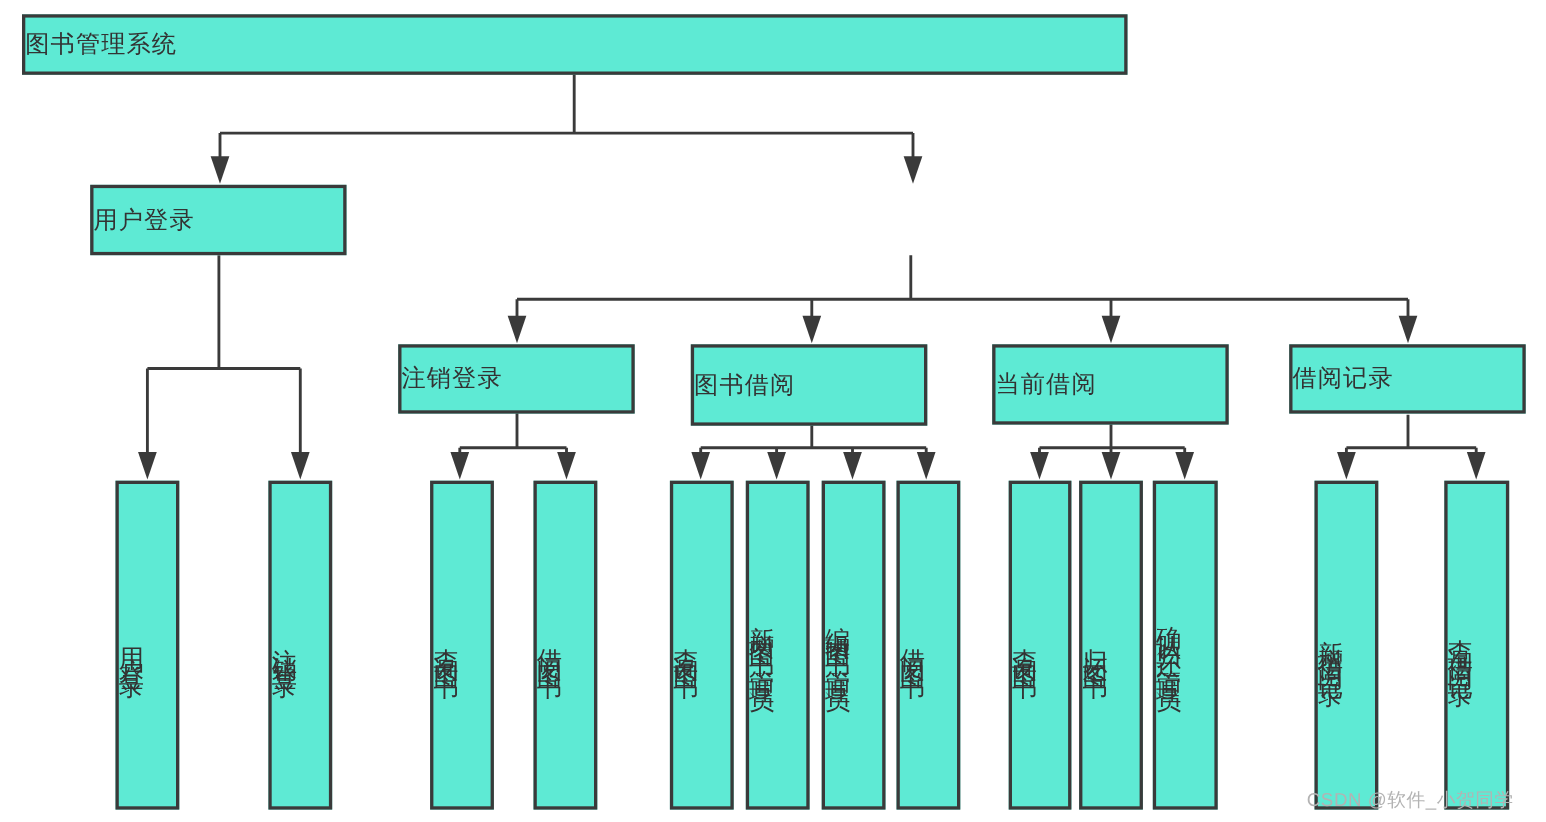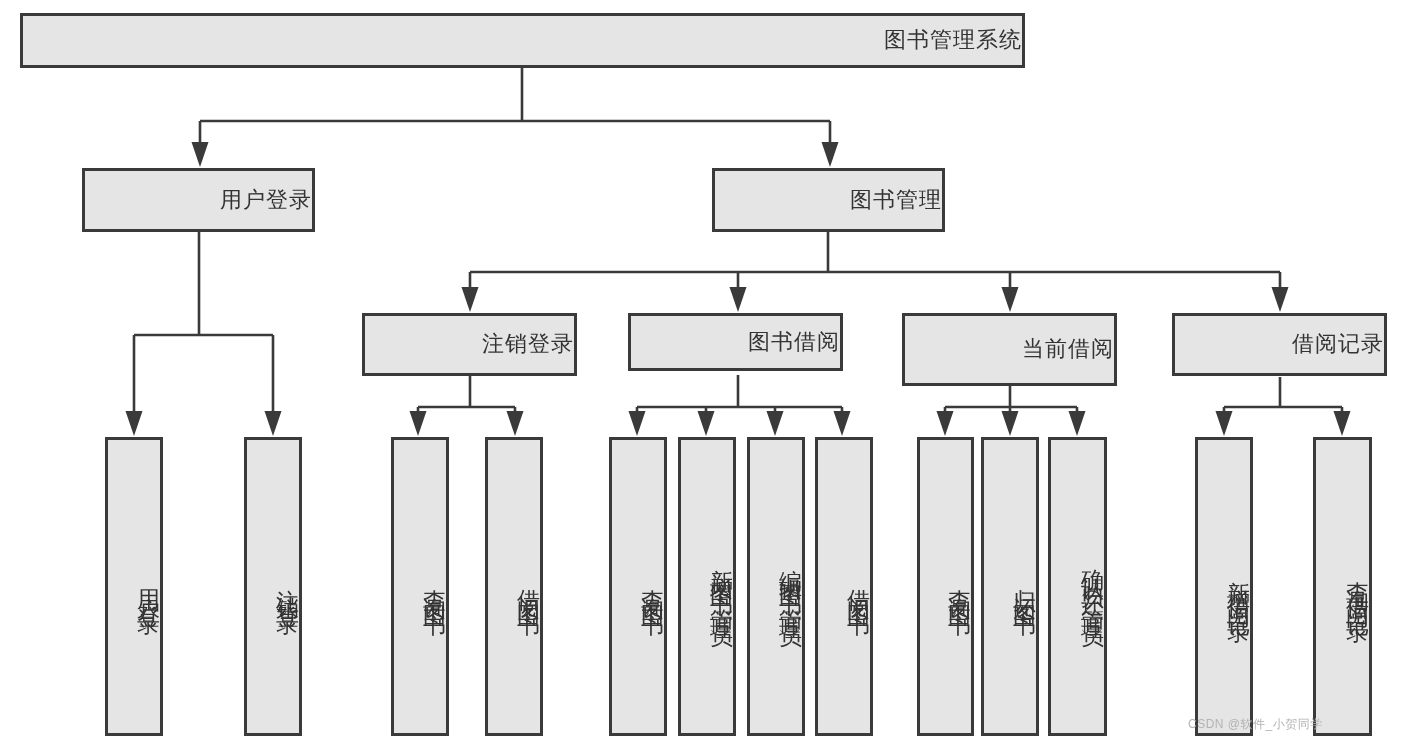--- a/index.html
+++ b/index.html
@@ -25,44 +25,44 @@
     stroke-width:2.6;
     fill:none;
   }
   svg.connectors g.heads path{
     fill:var(--line,#3a3a3a);
     stroke:none;
   }
   .box{
     position:absolute;
     box-sizing:border-box;
-    background:#e5e5e5;
+    background:#5eead4;
     border:3px solid var(--line,#3a3a3a);
-    display:flex;align-items:center;justify-content:flex-end;
+    display:flex;align-items:center;justify-content:flex-start;
     text-align:center;
   }
   .box span{
     font-size:22px;
     letter-spacing:1px;
     color:var(--text,#333);
     line-height:1.2;
     white-space:nowrap;
   }
   .vbox span{
     writing-mode:vertical-rl;
     text-orientation:mixed;
     font-size:23px;
     letter-spacing:8px;
     line-height:1;
     color:var(--text,#333);
   }
   .watermark{
     position:absolute;
     left:1188px;top:716px;
-    font-size:12px;
+    font-size:17px;
     letter-spacing:0.5px;
     color:var(--watermark,#b3b3b3);
     white-space:nowrap;
   }
 </style>
 </head>
 <body>
 
 <div class="stage">
 
@@ -97,28 +97,25 @@
       </g>
   </svg>
 
   <div class="box" style="left:20px;top:13px;width:1005px;height:55px">
     <span>图书管理系统</span>
   </div>
 
   <div class="box" style="left:82px;top:168px;width:233px;height:64px">
     <span>用户登录</span>
   </div>
-  <div class="box" style="left:712px;top:168px;width:233px;height:64px">
-    <span>图书管理</span>
-  </div>
 
   <div class="box" style="left:362px;top:313px;width:215px;height:63px">
     <span>注销登录</span>
   </div>
-  <div class="box" style="left:628px;top:313px;width:215px;height:58px">
+  <div class="box" style="left:628px;top:313px;width:215px;height:74px">
     <span>图书借阅</span>
   </div>
   <div class="box" style="left:902px;top:313px;width:215px;height:73px">
     <span>当前借阅</span>
   </div>
   <div class="box" style="left:1172px;top:313px;width:215px;height:63px">
     <span>借阅记录</span>
   </div>
 
   <div class="box vbox" style="left:105px;top:437px;width:58px;height:299px">

